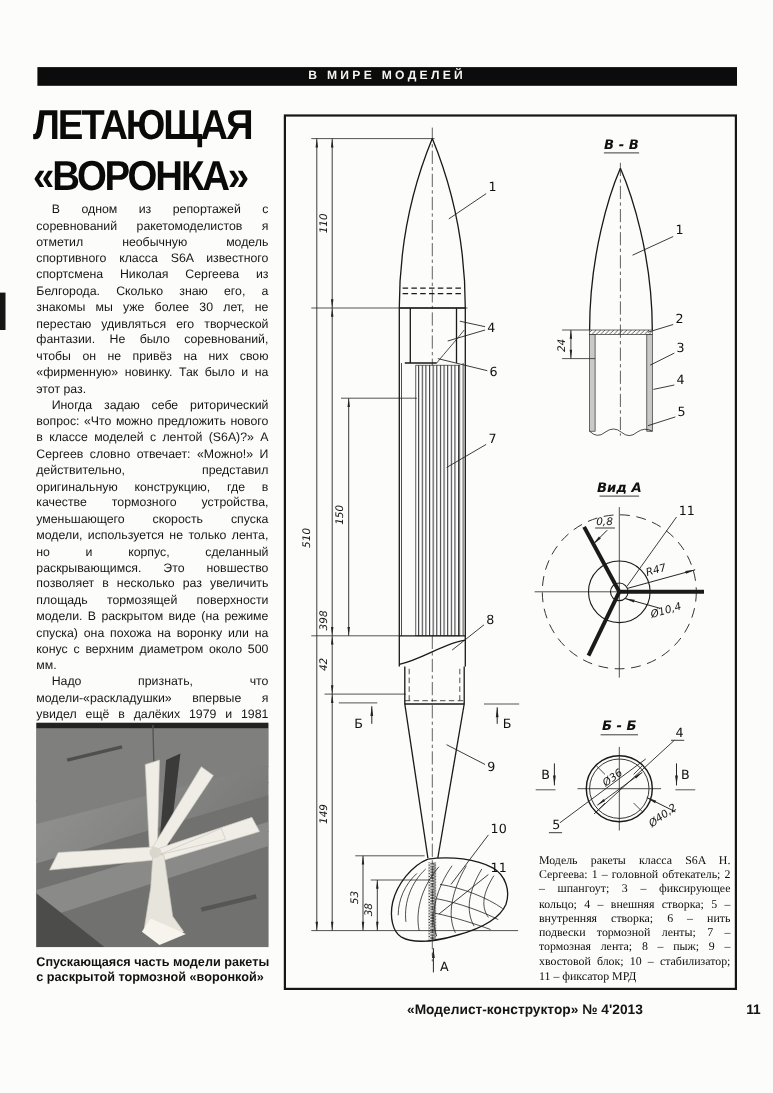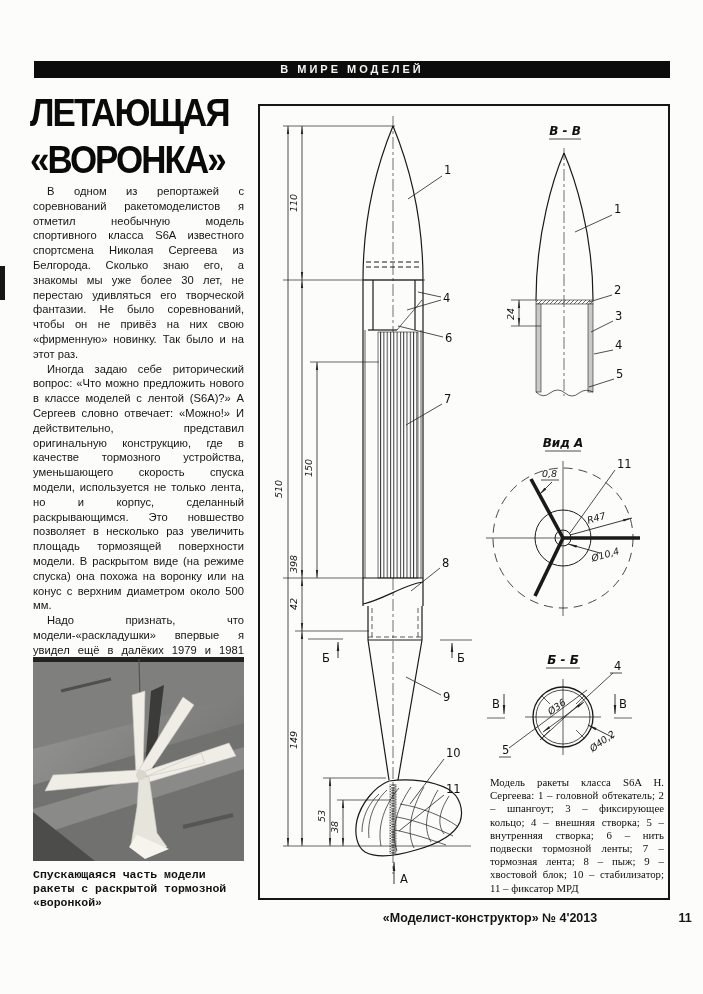--- a/index.html
+++ b/index.html
@@ -8,27 +8,27 @@
   .edge-mark{position:absolute;left:0;top:266px;width:5px;height:34px;background:#161616;}
   .banner{position:absolute;left:34px;top:61px;width:636px;height:17px;background:#0c0c0c;color:#f4f4f2;
           font-size:11px;font-weight:bold;letter-spacing:3px;text-align:center;line-height:17px;}
   .headline{position:absolute;left:30px;top:90px;width:218px;font-weight:bold;font-size:36px;line-height:44px;
             letter-spacing:-2px;color:#0a0a0a;transform:scale(.97,1.06);transform-origin:left top;}
   .bodytext{position:absolute;left:33px;top:184px;width:211px;font-size:11.2px;line-height:14.8px;
             text-align:justify;color:#151515;}
   .bodytext p{margin:0;text-indent:14px;}
   .photo{position:absolute;left:33px;top:657px;width:211px;height:204px;background:#777;}
   .photo svg{display:block;width:211px;height:204px;}
-  .photo-caption{position:absolute;left:33px;top:868px;width:212px;font-family:Liberation Mono, monospace;
+  .photo-caption{position:absolute;left:33px;top:868px;width:212px;font-family:Liberation Sans, sans-serif;
                  font-weight:bold;font-size:11.5px;line-height:14px;color:#111;}
   .frame{position:absolute;left:258px;top:104px;width:412px;height:796px;border:2px solid #161616;box-sizing:border-box;}
   .frame svg.diagram{position:absolute;left:-2px;top:-2px;width:412px;height:796px;}
   .diagram-caption{position:absolute;left:230px;top:670px;width:174px;font-family:"Liberation Serif",serif;
                    font-weight:normal;font-size:10.8px;line-height:13.2px;color:#0d0d0d;text-align:justify;}
-  .footer-journal{position:absolute;left:370px;top:911px;width:240px;text-align:center;font-weight:bold;font-size:12.5px;color:#141414;}
+  .footer-journal{position:absolute;left:370px;top:911px;width:240px;font-weight:bold;font-size:12.5px;color:#141414;}
   .footer-page{position:absolute;left:664px;top:911px;width:42px;text-align:center;font-weight:bold;font-size:12.5px;color:#141414;}
 
   
   .out{stroke:#1a1a1a;stroke-width:1.2;fill:none;}
   .thin{stroke:#1a1a1a;stroke-width:.7;fill:none;}
   .ext{stroke:#222;stroke-width:.7;fill:none;}
   .ldr{stroke:#222;stroke-width:.8;fill:none;}
   .dim{stroke:#222;stroke-width:.8;fill:none;marker-start:url(#ar);marker-end:url(#ar);}
   .aend{stroke:#222;stroke-width:.9;fill:none;marker-end:url(#ar);}
   .cl{stroke:#333;stroke-width:.7;fill:none;stroke-dasharray:12 3 3 3;}

